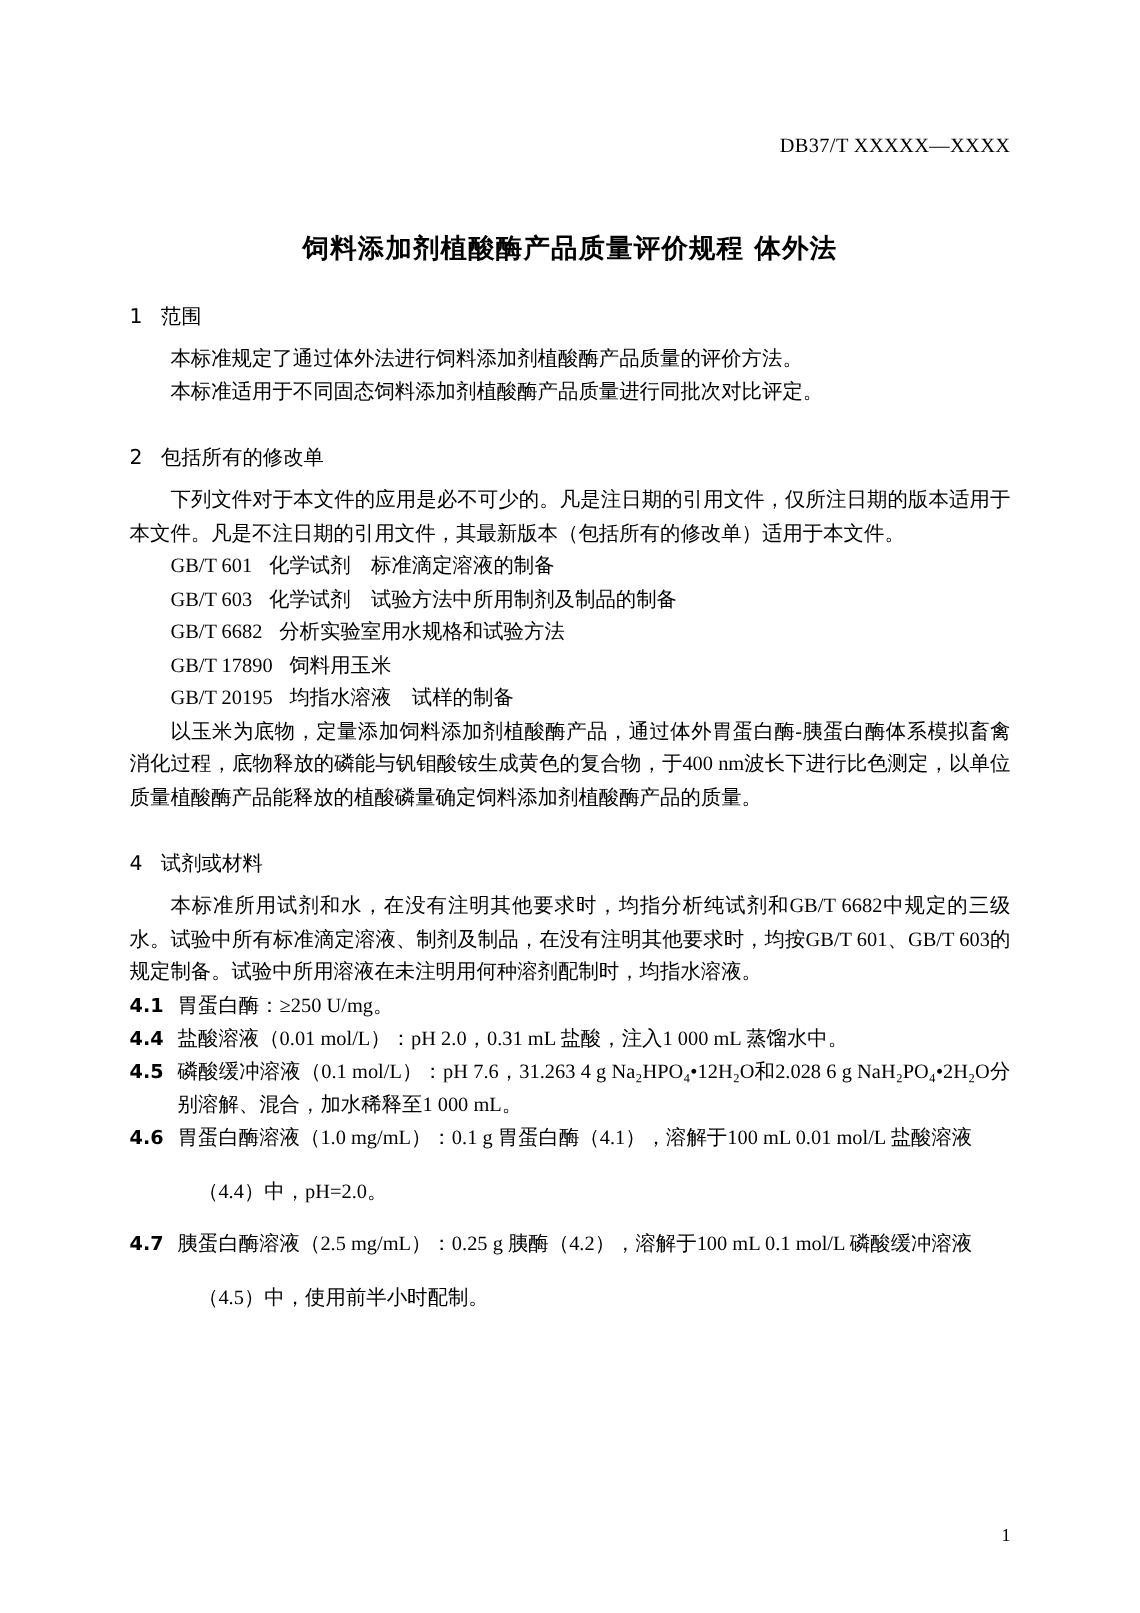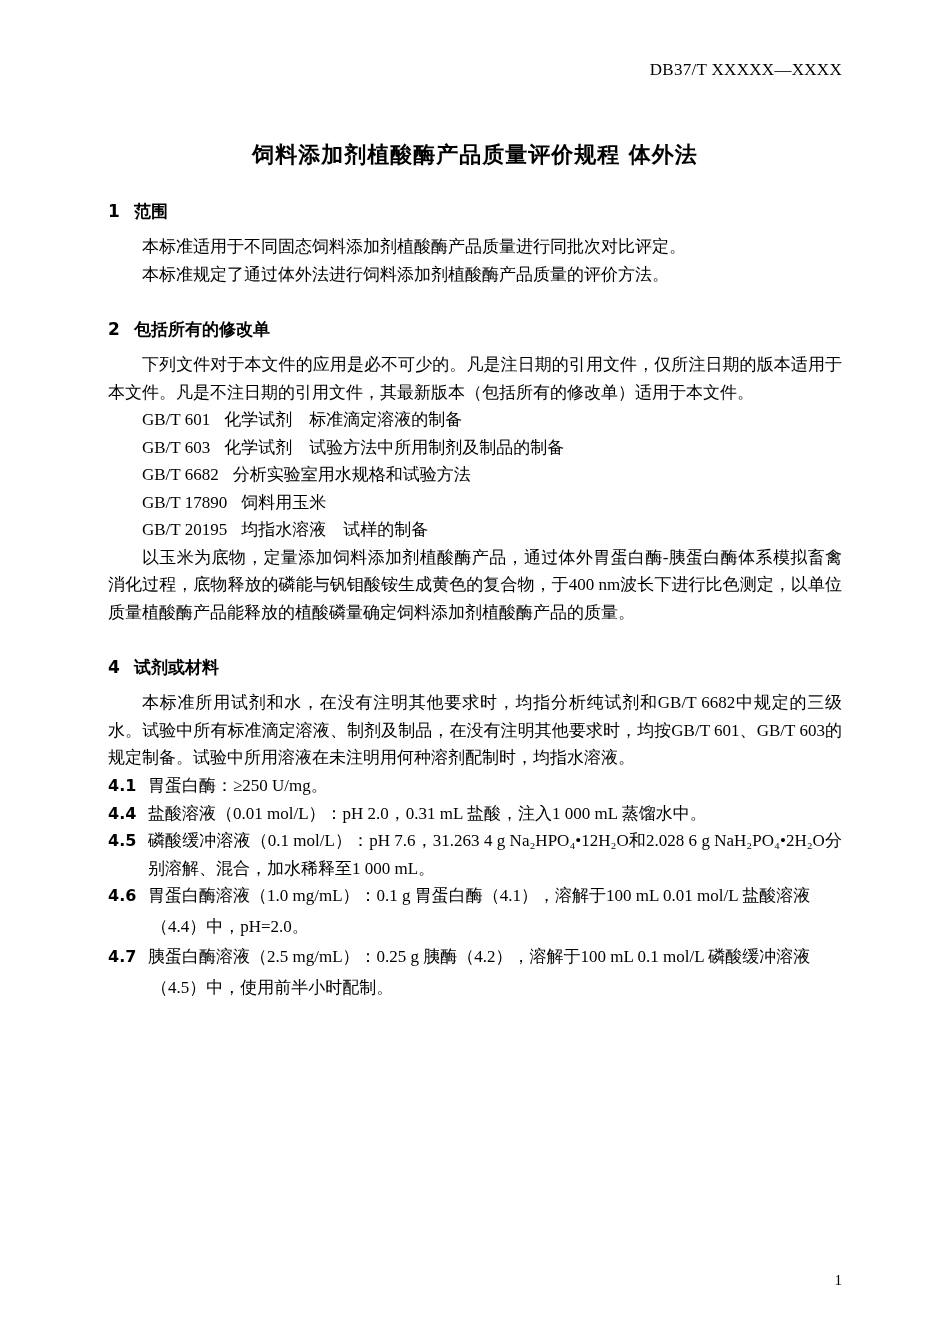--- a/index.html
+++ b/index.html
@@ -19,34 +19,34 @@
     position: relative;
     width: 950px;
     height: 1344px;
     box-sizing: border-box;
     padding: 0 108px;
   }
   .header {
     text-align: right;
     font-size: 17px;
     letter-spacing: 0.3px;
-    padding-top: 60px;
+    padding-top: 112px;
     font-family: "Liberation Serif", serif;
   }
   .doc-title {
     text-align: center;
     font-size: 22px;
     font-weight: bold;
     font-family: "DejaVu Sans", "Liberation Sans", sans-serif;
     margin-top: 60px;
     letter-spacing: 1px;
   }
   .clause-head {
     font-size: 17px;
-    font-weight: bold;
+    font-weight: normal;
     font-family: "DejaVu Sans", "Liberation Sans", sans-serif;
     margin-top: 30px;
     margin-bottom: 10px;
   }
   .clause-head .num {
     display: inline-block;
     min-width: 26px;
   }
   p.body-text {
     font-size: 17px;
@@ -83,21 +83,21 @@
     flex: 0 0 auto;
     width: 40px;
   }
   .sub-item .stext {
     flex: 1 1 auto;
     text-align: justify;
   }
   .cont-line {
     font-size: 17px;
     line-height: 1.62;
-    margin: 3px;
+    margin: 17px;
     padding-left: 40px;
   }
   .page-number {
     position: absolute;
     right: 108px;
     bottom: 55px;
     font-size: 15px;
     font-family: "Liberation Serif", serif;
   }
 </style>
@@ -108,22 +108,22 @@
 
   <div class="header">
     <span>DB37/T XXXXX—XXXX</span>
   </div>
 
   <div class="doc-title">饲料添加剂植酸酶产品质量评价规程  体外法</div>
 
   <div class="clause-head">
     <span class="num">1</span><span>范围</span>
   </div>
+  <p class="body-text indent">本标准规定了通过体外法进行饲料添加剂植酸酶产品质量的评价方法。</p>
   <p class="body-text indent">本标准适用于不同固态饲料添加剂植酸酶产品质量进行同批次对比评定。</p>
-  <p class="body-text indent">本标准规定了通过体外法进行饲料添加剂植酸酶产品质量的评价方法。</p>
 
   <div class="clause-head">
     <span class="num">2</span><span>包括所有的修改单</span>
   </div>
   <p class="body-text indent">下列文件对于本文件的应用是必不可少的。凡是注日期的引用文件，仅所注日期的版本适用于本文件。凡是不注日期的引用文件，其最新版本（包括所有的修改单）适用于本文件。</p>
   <p class="ref-line"><span>GB/T 601</span><span class="gap"></span><span>化学试剂　标准滴定溶液的制备</span></p>
   <p class="ref-line"><span>GB/T 603</span><span class="gap"></span><span>化学试剂　试验方法中所用制剂及制品的制备</span></p>
   <p class="ref-line"><span>GB/T 6682</span><span class="gap"></span><span>分析实验室用水规格和试验方法</span></p>
   <p class="ref-line"><span>GB/T 17890</span><span class="gap"></span><span>饲料用玉米</span></p>
   <p class="ref-line"><span>GB/T 20195</span><span class="gap"></span><span>均指水溶液　试样的制备</span></p>

